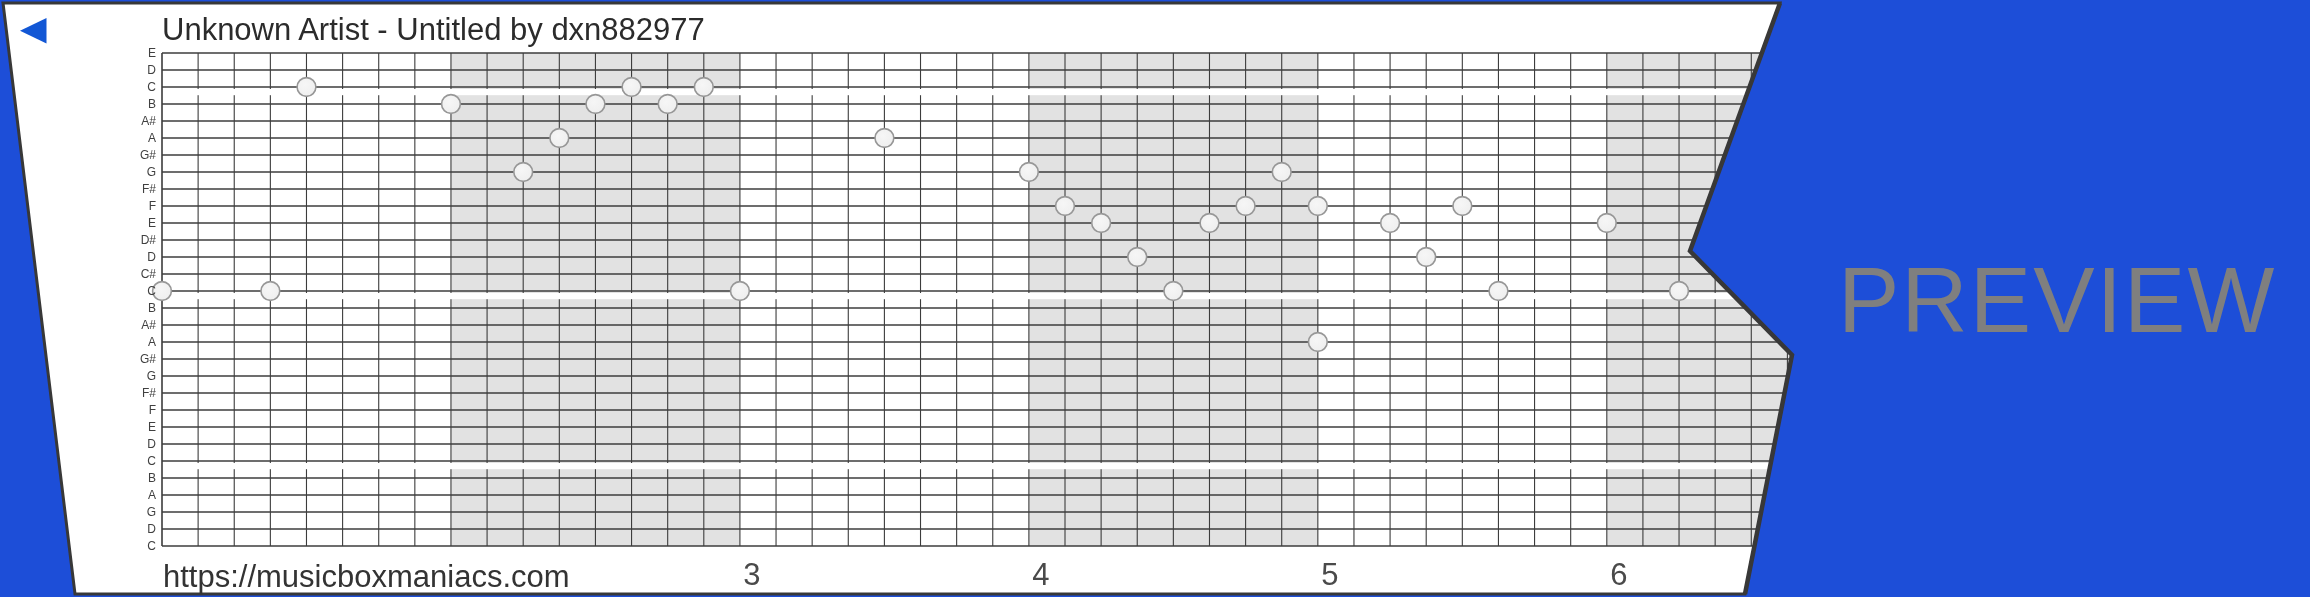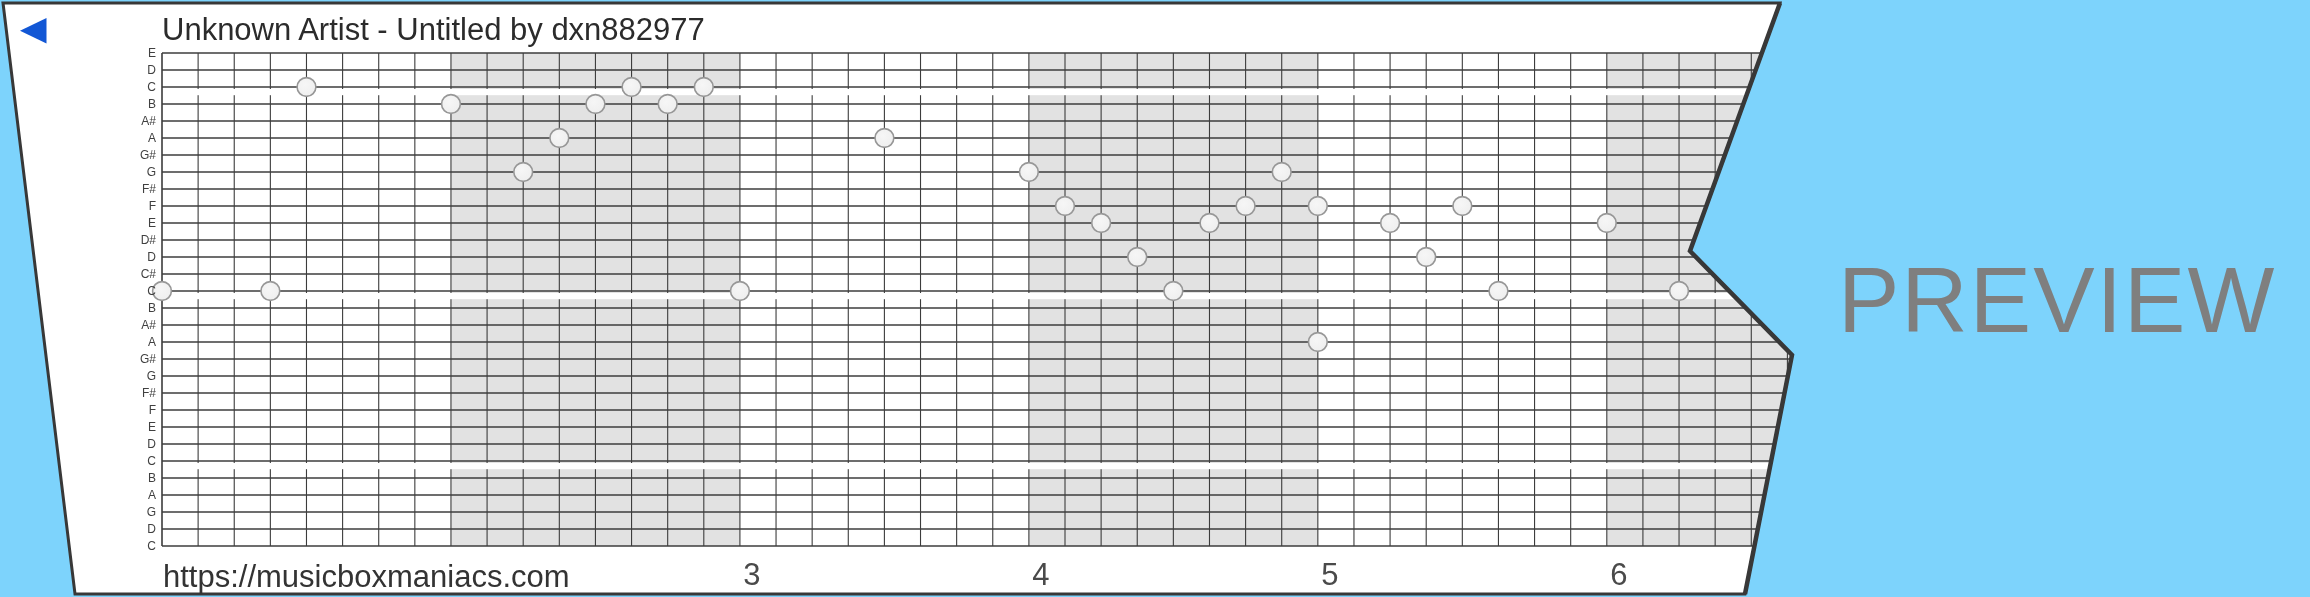--- a/index.html
+++ b/index.html
@@ -1,16 +1,16 @@
 <!DOCTYPE html>
 <html><head>
 <meta charset="utf-8">
 <style>
   html,body{margin:0;padding:0;background:#ffffff;}
-  .stage{position:relative;width:2310px;height:597px;background:#7dd3fc;overflow:hidden;
+  .stage{position:relative;width:2310px;height:597px;background:#1d4ed8;overflow:hidden;
          font-family:"Liberation Sans",sans-serif;}
   svg text{font-family:"Liberation Sans",sans-serif;}
 </style>
 </head>
 <body>
 
 <div class="stage">
   <svg id="scene" width="2310" height="597" viewBox="0 0 2310 597">
     <defs>
       <clipPath id="strip-clip">

